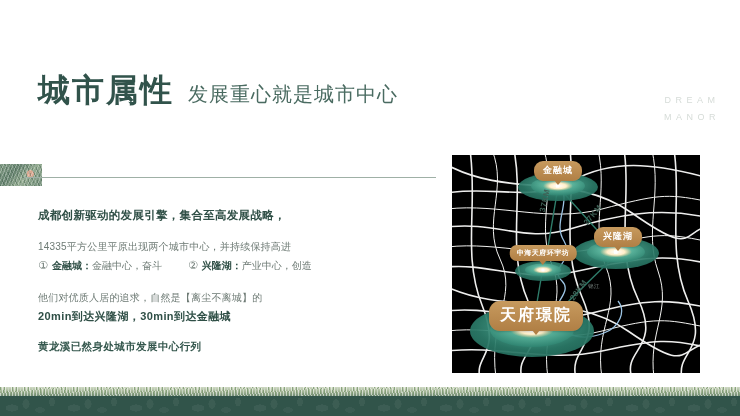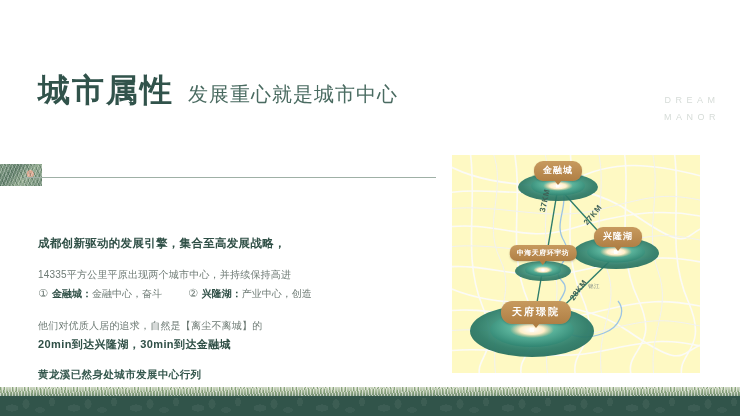--- a/index.html
+++ b/index.html
@@ -86,21 +86,20 @@
     left: 38px;
     top: 205px;
     width: 395px;
   }
   .lead {
     font-size: 11.5px;
     font-weight: 700;
     color: #2f4f46;
     line-height: 1.75;
     letter-spacing: .3px;
-    margin-top: 28px;
   }
   .para {
     font-size: 10px;
     color: #6d7a74;
     line-height: 1.8;
     letter-spacing: .2px;
   }
   .para-gap { margin-top: 13px; }
   .strong-dark {
     font-weight: 700;
@@ -136,42 +135,42 @@
     margin-top: 13px;
   }
 
   
   #map-panel {
     position: absolute;
     left: 452px;
     top: 155px;
     width: 248px;
     height: 218px;
-    background: #fef9c3;
+    background: #000000;
     overflow: hidden;
   }
   #map-roads { position: absolute; inset: 0; }
   #map-svg { position: absolute; inset: 0; }
 
   .city-label {
     position: absolute;
     transform: translate(-50%, 0);
     background: linear-gradient(180deg, #c79a5e 0%, #b07f45 100%);
     color: #ffffff;
     border-radius: 9px;
     font-size: 9px;
     font-weight: 700;
     letter-spacing: 1px;
     padding: 3px 9px 4px 9px;
     white-space: nowrap;
     box-shadow: 0 1px 2px rgba(0,0,0,.18);
     z-index: 6;
   }
   .city-label.big {
-    font-size: 10px;
+    font-size: 16px;
     padding: 4px 11px 5px 11px;
     border-radius: 11px;
     letter-spacing: 2px;
   }
   .city-label.small {
     font-size: 7px;
     letter-spacing: .5px;
     padding: 2.5px 7px 3px 7px;
     border-radius: 7px;
   }

